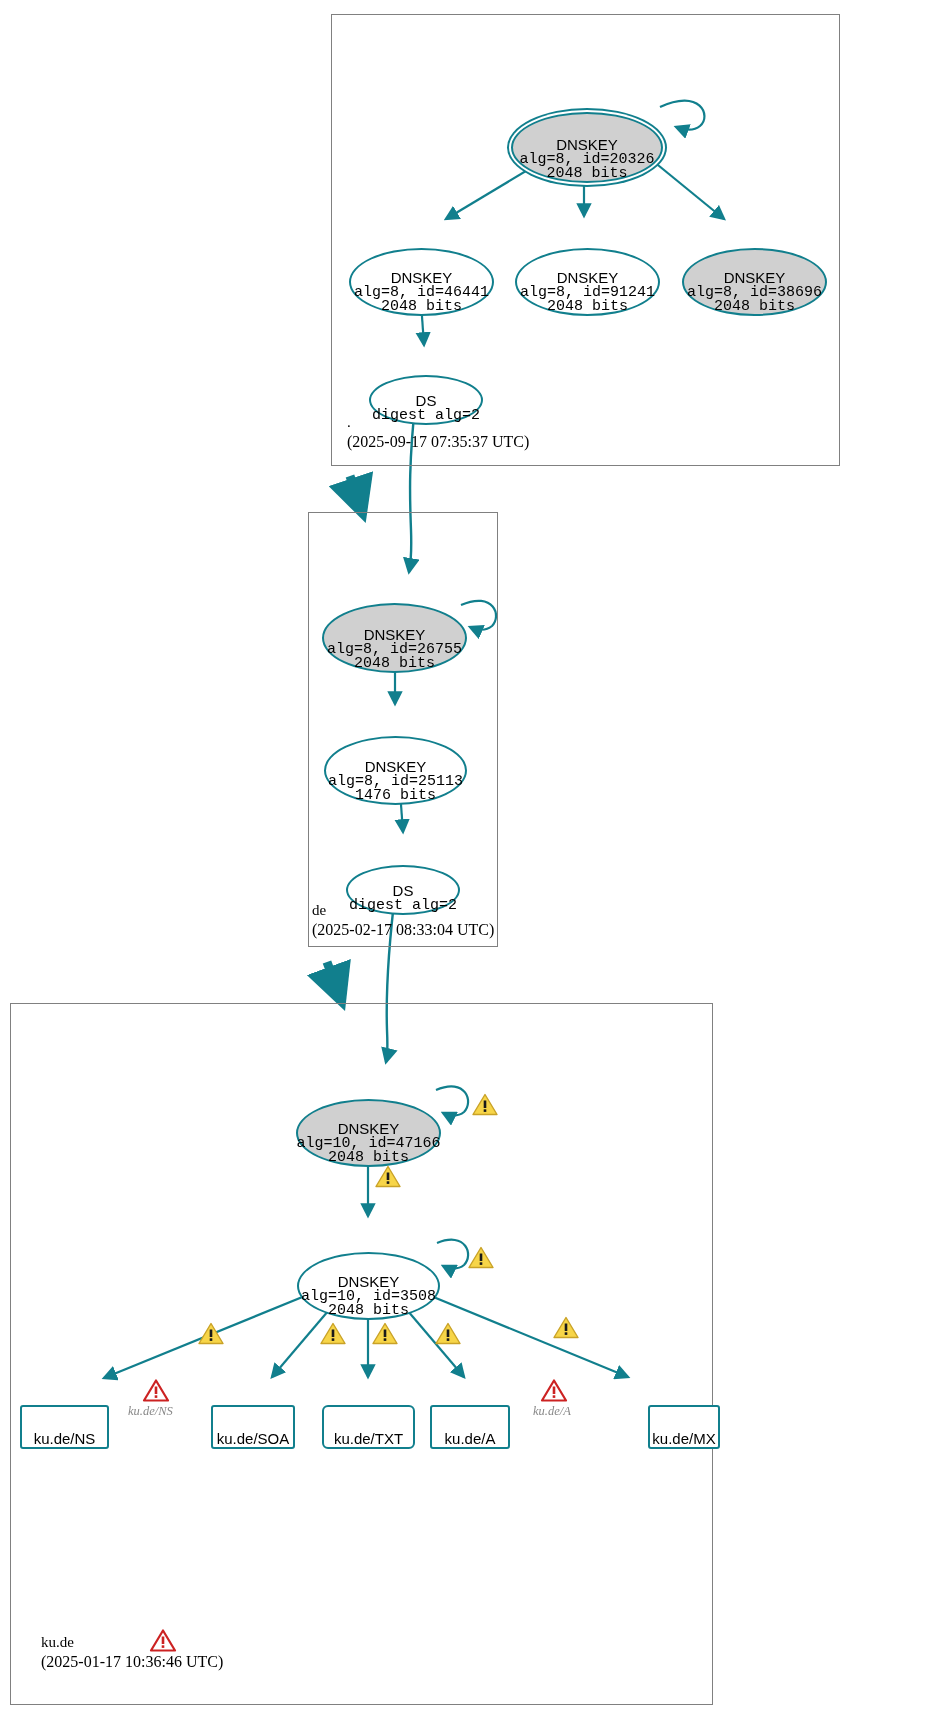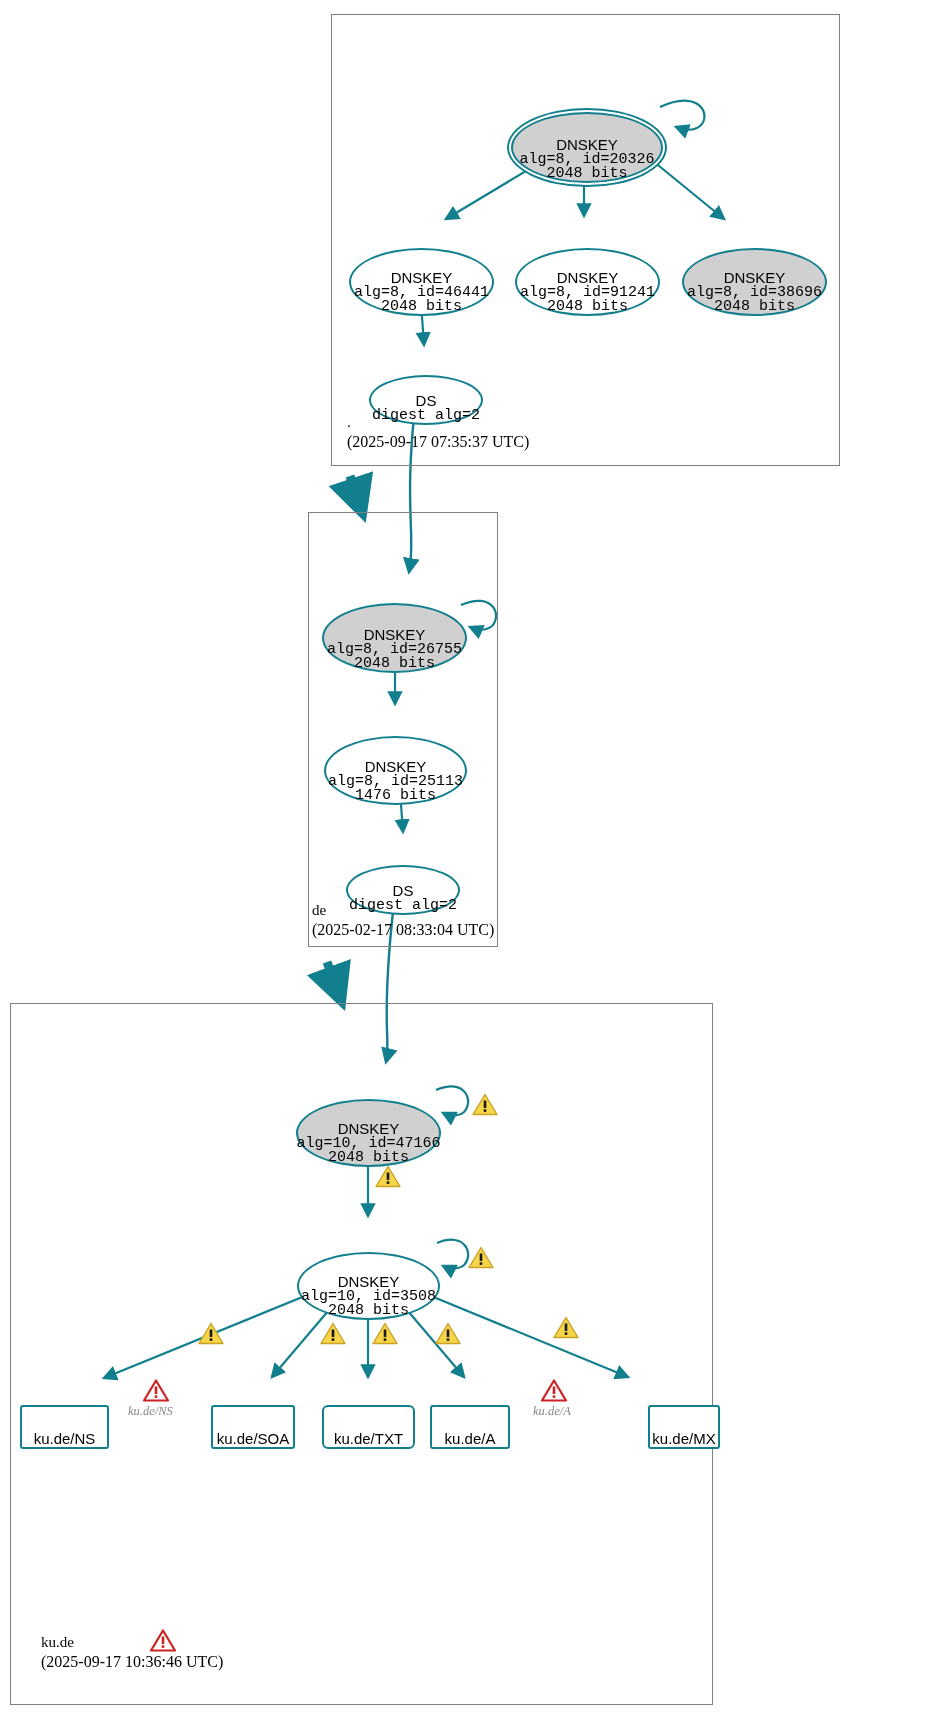--- a/index.html
+++ b/index.html
@@ -156,21 +156,21 @@
   </div>
   <div class="node rect" style="left:430px;top:1377px;width:80px;height:44px;">
     <div class="t1">ku.de/A</div>
   </div>
   <div class="node rect" style="left:648px;top:1377px;width:72px;height:44px;">
     <div class="t1">ku.de/MX</div>
   </div>
 
   <div class="zonelabel" style="left:41px;top:1633px;">
     <div class="zname">ku.de</div>
-    <div class="ztime">(2025-09-17 10:36:46 UTC)</div>
+    <div class="ztime">(2025-01-17 10:36:46 UTC)</div>
   </div>
 
   <svg class="layer" viewBox="0 0 940 1725">
     <defs>
       <g id="warntri">
         <path d="M13,1.5 L25,21.5 L1,21.5 Z" fill="#f7d548" stroke="#c9a227" stroke-width="1.4" stroke-linejoin="round"></path>
         <rect x="11.7" y="7.5" width="2.6" height="7.5" fill="#1a1a1a"></rect>
         <rect x="11.7" y="16.3" width="2.6" height="2.6" fill="#1a1a1a"></rect>
       </g>
       <g id="errtri">

